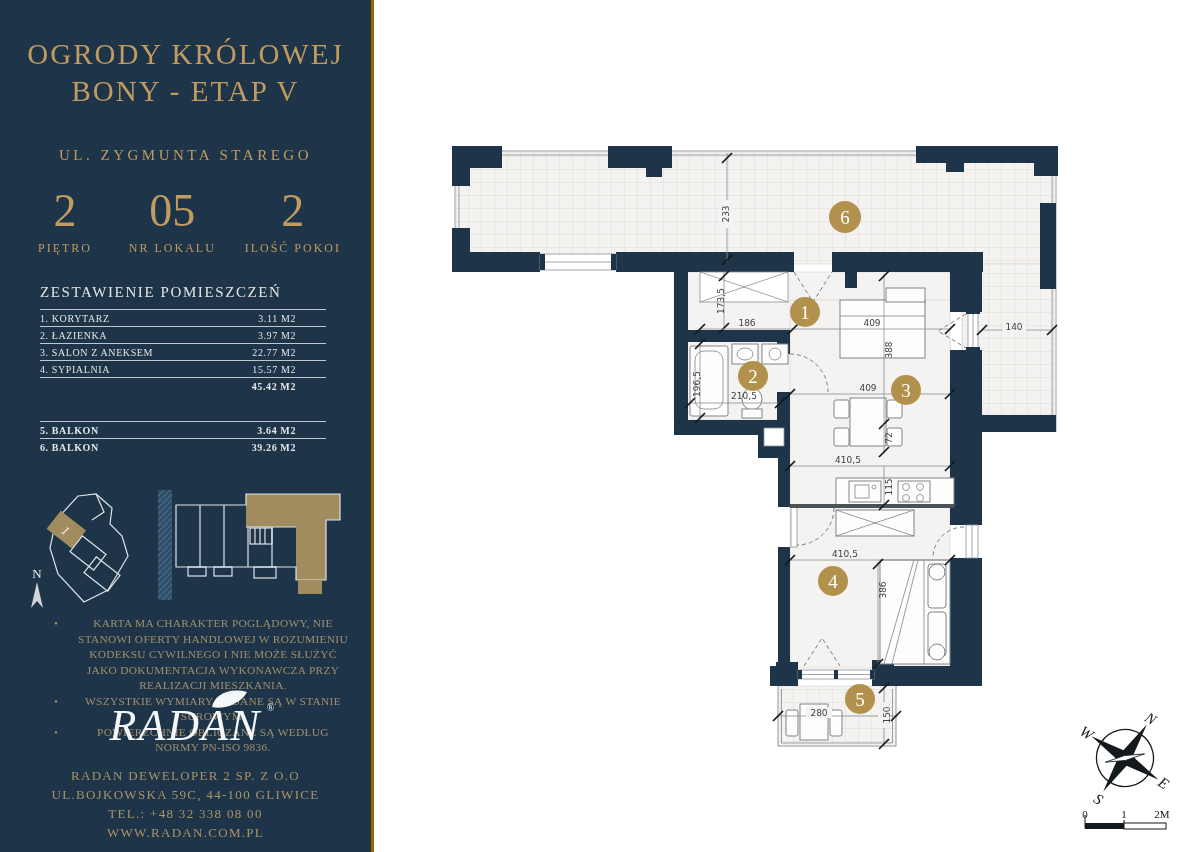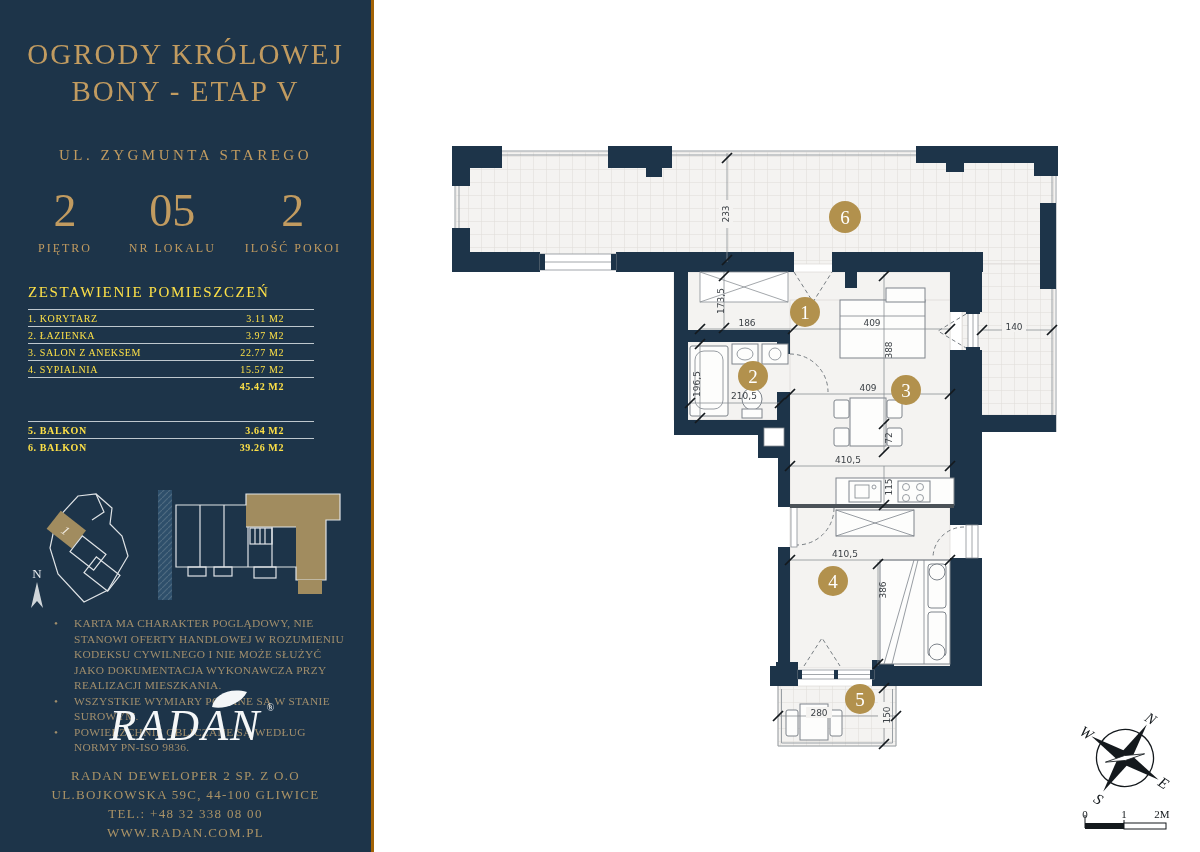--- a/index.html
+++ b/index.html
@@ -17,33 +17,33 @@
     font-size:29px;font-weight:normal;letter-spacing:2px;color:#c19b60;line-height:1.28;
   }
   .subtitle{
     position:absolute;top:147px;width:100%;text-align:center;
     font-size:15px;letter-spacing:3.5px;color:#c19b60;
   }
   .stats{position:absolute;top:186px;left:0;right:0;display:flex;justify-content:space-between;padding:0 30px;}
   .stat{text-align:center;min-width:70px;}
   .stat-value{font-size:46px;line-height:1.1;color:#c19b60;}
   .stat-label{font-size:12px;letter-spacing:2px;margin-top:4px;color:#c19b60;}
-  .rooms{position:absolute;top:284px;left:28px;width:286px;color:#fde047;}
+  .rooms{position:absolute;top:284px;left:40px;width:286px;color:#e5e5e5;}
   .rooms-heading{font-size:15px;letter-spacing:1.6px;margin-bottom:8px;}
   .row{display:flex;justify-content:space-between;border-top:1px solid rgba(233,237,240,.8);
        padding:2.5px 0;font-size:10px;letter-spacing:.6px;}
   .row .area{width:110px;text-align:right;padding-right:30px;}
   .row.total{justify-content:flex-end;font-weight:bold;}
   .balcony-rows{margin-top:27px;font-weight:bold;}
   
   .site-svg{position:absolute;left:24px;top:490px;}
   .ovw-svg{position:absolute;left:150px;top:485px;}
   
   .disclaimer{position:absolute;top:616px;left:52px;width:300px;margin:0;padding:0;list-style:none;
-      font-size:11.4px;line-height:1.36;letter-spacing:.3px;color:#a18e6c;}
+      font-size:11.4px;line-height:1.36;letter-spacing:.3px;color:#a18e6c;text-align:center;}
   .disclaimer li{position:relative;padding-left:22px;margin:0;}
   .disclaimer li::before{content:"\2022";position:absolute;left:2px;top:0;}
   
   .logo{position:absolute;top:702px;width:100%;text-align:center;}
   .logo-inner{position:relative;display:inline-block;}
   .logo-text{font-size:44px;letter-spacing:2px;color:#f4f6f7;line-height:1.1;font-style:italic;}
   .logo-leaf{position:absolute;right:12px;top:-13px;}
   .logo-reg{position:absolute;right:-13px;top:0;font-size:10px;color:#f4f6f7;}
   .contact{position:absolute;top:767px;width:100%;text-align:center;
       font-size:13px;letter-spacing:1.3px;line-height:1.45;color:#ab9366;}

